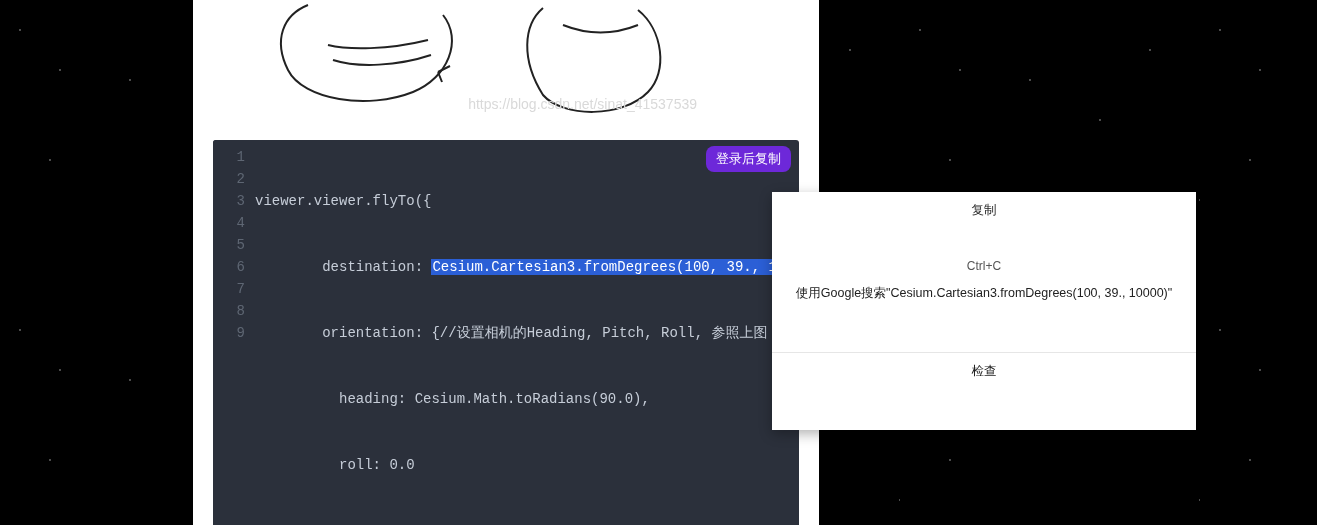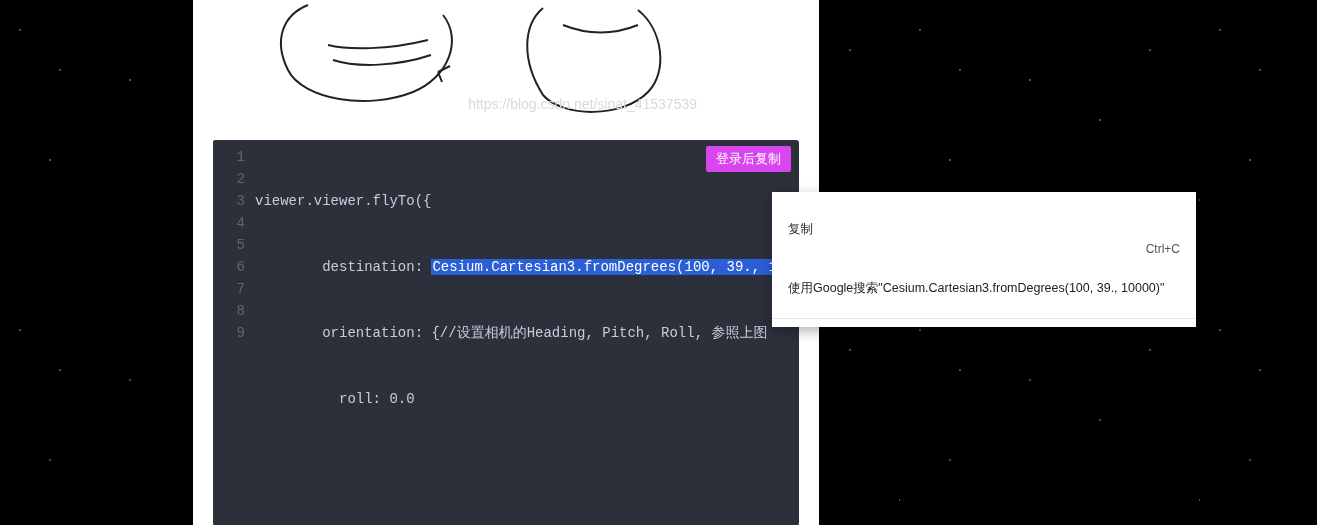--- a/index.html
+++ b/index.html
@@ -83,44 +83,45 @@
   }
   .code div, .gutter div { height: 22px; }
   .sel {
     background: #2b5fd6;
     color: #fff;
     padding: 0 1px;
   }
   .copy-btn {
     position: absolute;
     top: 6px; right: 8px;
-    background: #d946ef;
+    background: #6d28d9;
     color: #fff;
     font-size: 13px;
     padding: 4px 10px;
-    border-radius: 2px;
+    border-radius: 8px;
     cursor: pointer;
   }
   .ctx-menu {
     position: absolute;
     left: 772px;
     top: 192px;
     width: 424px;
     background: #fff;
     box-shadow: 0 4px 12px rgba(0,0,0,0.3);
     font-size: 12.5px;
     color: #222;
     padding: 4px 0;
   }
   .ctx-item {
     display: flex;
     justify-content: space-between;
     align-items: center;
     padding: 6px 16px;
     cursor: default;
+    flex-direction: column;
   }
   .ctx-sep { height: 1px; background: #e6e6e6; margin: 4px 0; }
   .ctx-shortcut { color: #555; font-size: 12px; margin-top: 40px; }
 </style>
 </head>
 <body>
 
 <div class="stars"></div>
 
 <div class="article">
@@ -151,33 +152,38 @@
       <div>5</div>
       <div>6</div>
       <div>7</div>
       <div>8</div>
       <div>9</div>
     </div>
     <div class="code">
       <div>viewer.viewer.flyTo({</div>
       <div><span>        destination: </span><span class="sel">Cesium.Cartesian3.fromDegrees(100, 39., 10000)</span></div>
       <div>        orientation: {//设置相机的Heading, Pitch, Roll, 参照上图</div>
+      <div>          heading: Cesium.Math.toRadians(90.0),</div>
       <div>          roll: 0.0</div>
       
       
       
     </div>
     <div style="clear:both"></div>
   </div>
 
 </div>
 
 <div class="ctx-menu">
   <div class="ctx-item">
     <span>复制</span>
     <span class="ctx-shortcut">Ctrl+C</span>
   </div>
   <div class="ctx-item">
     <span>使用Google搜索"Cesium.Cartesian3.fromDegrees(100, 39., 10000)"</span>
     <span class="ctx-shortcut"></span>
   </div>
   <div class="ctx-sep"></div>
+  <div class="ctx-item">
+    <span>检查</span>
+    <span class="ctx-shortcut"></span>
+  </div>
 </div>
 
 </body></html>

